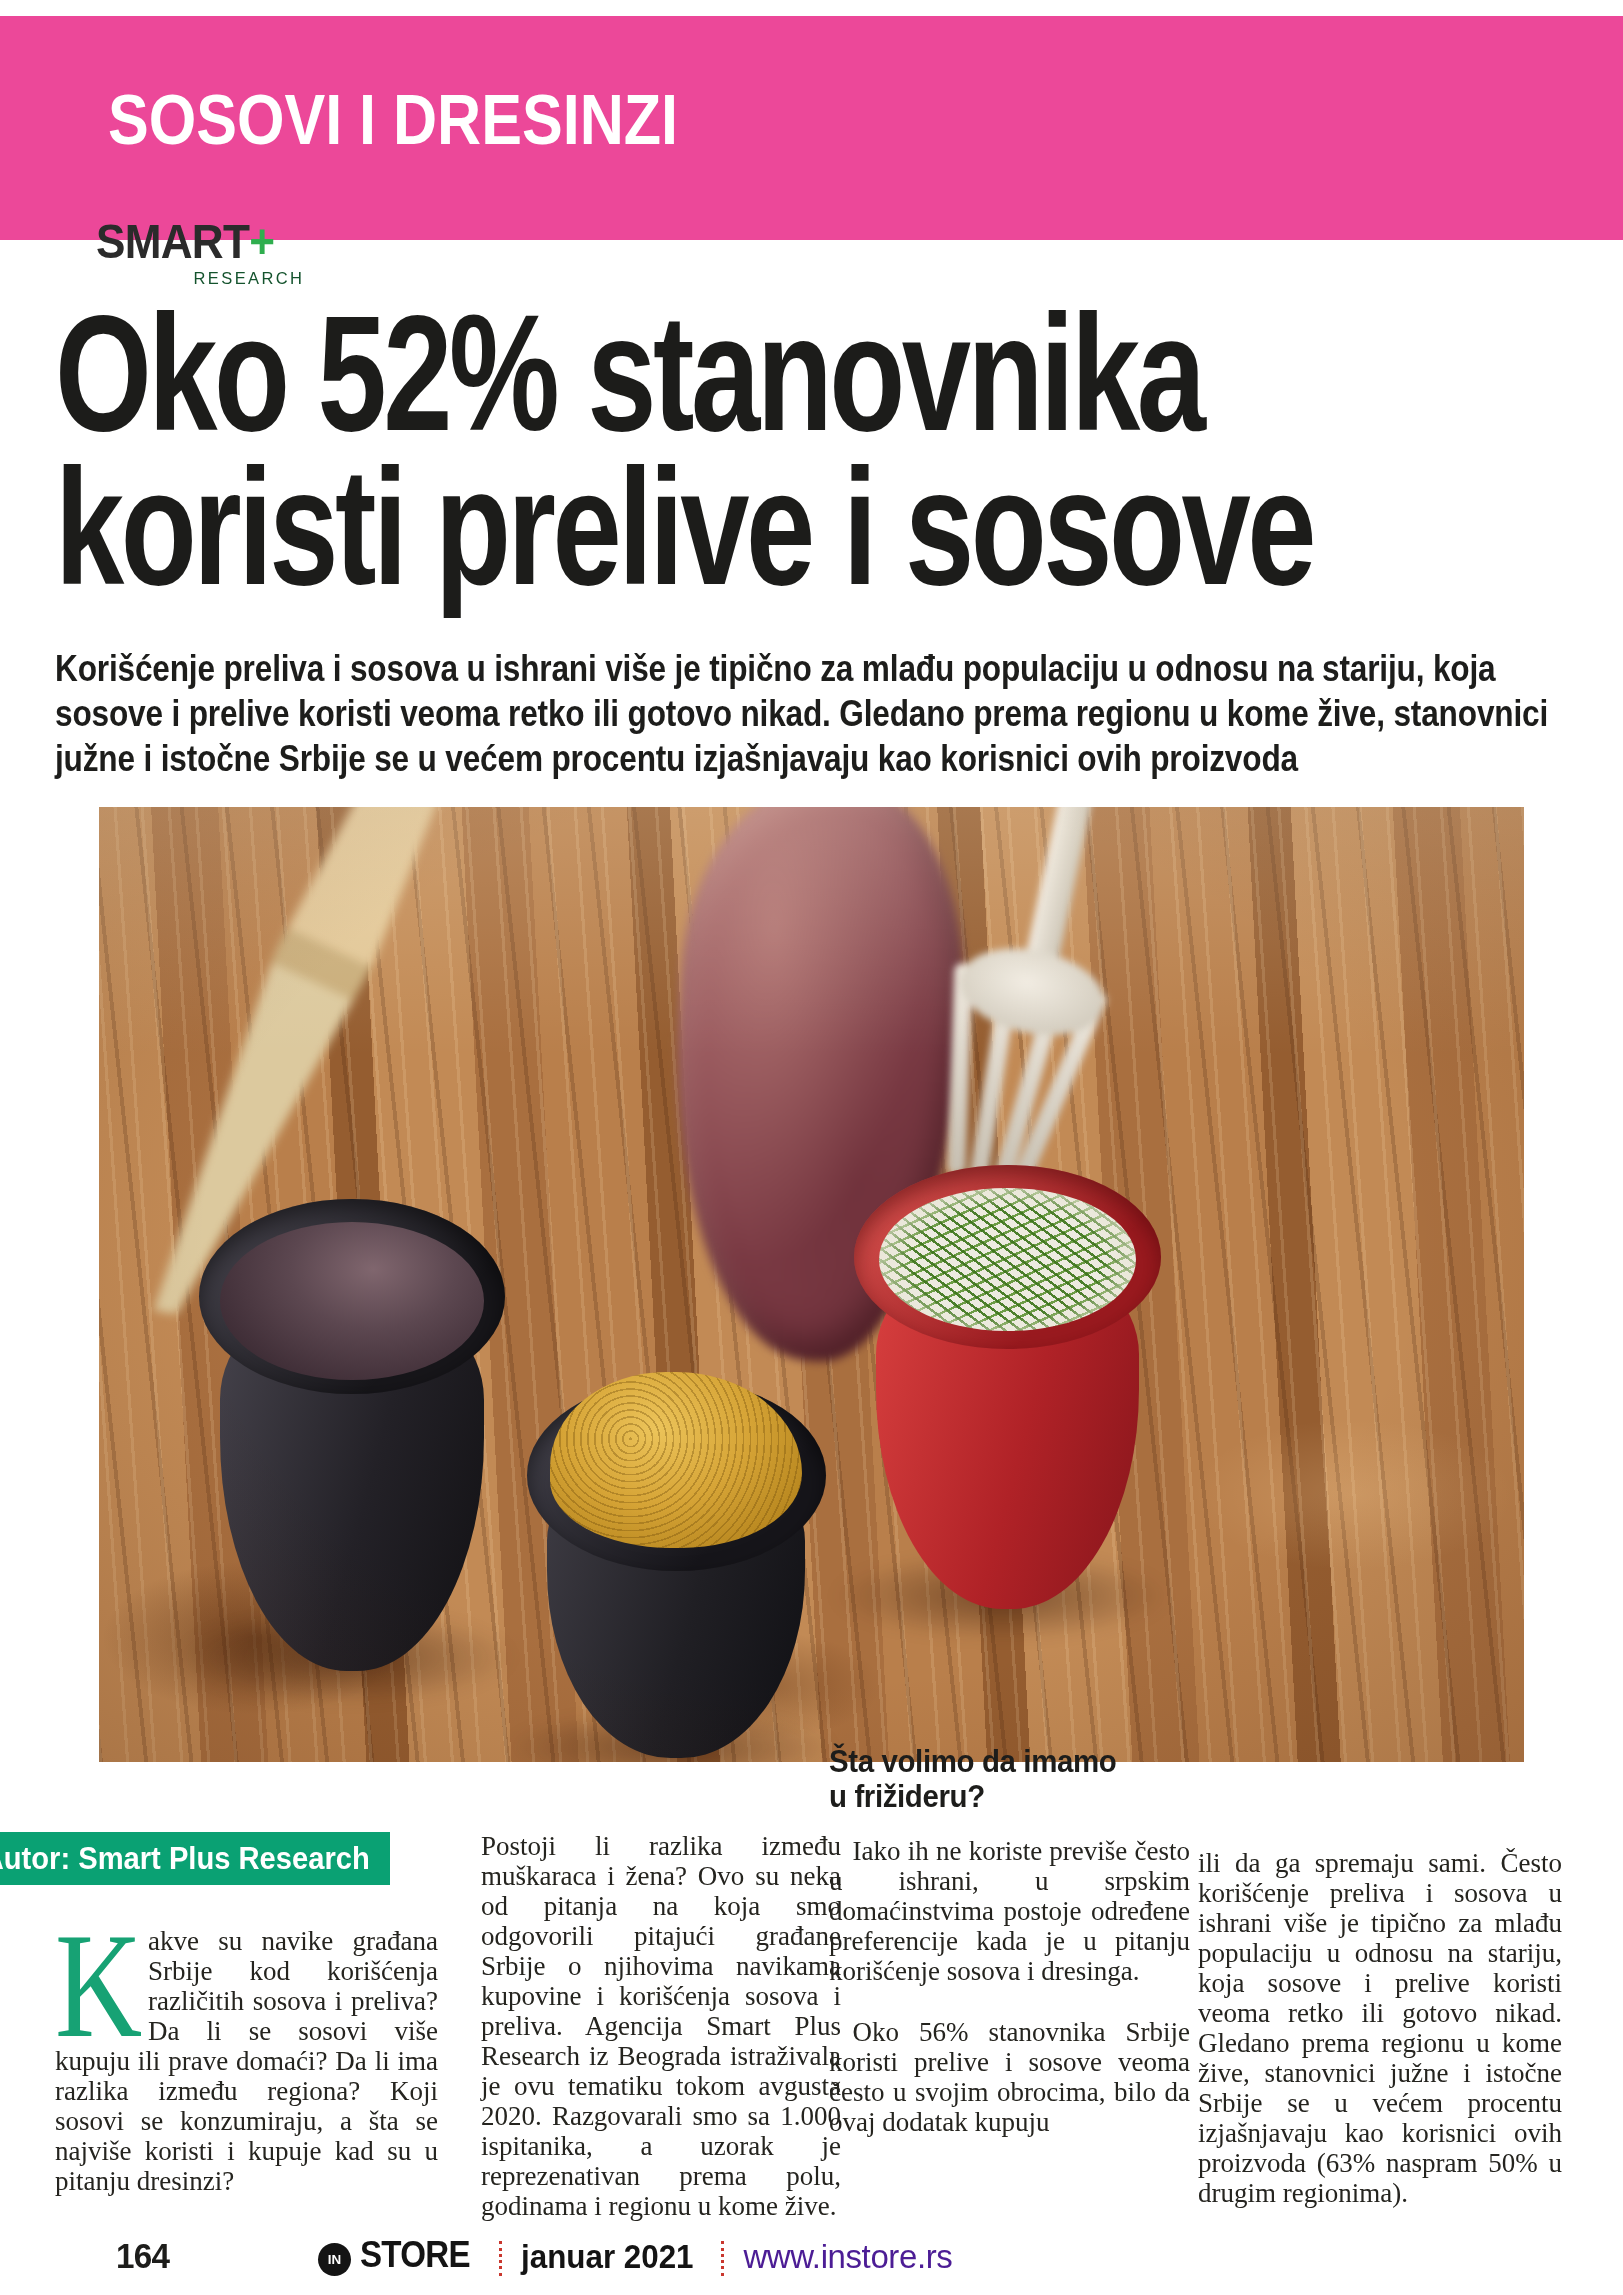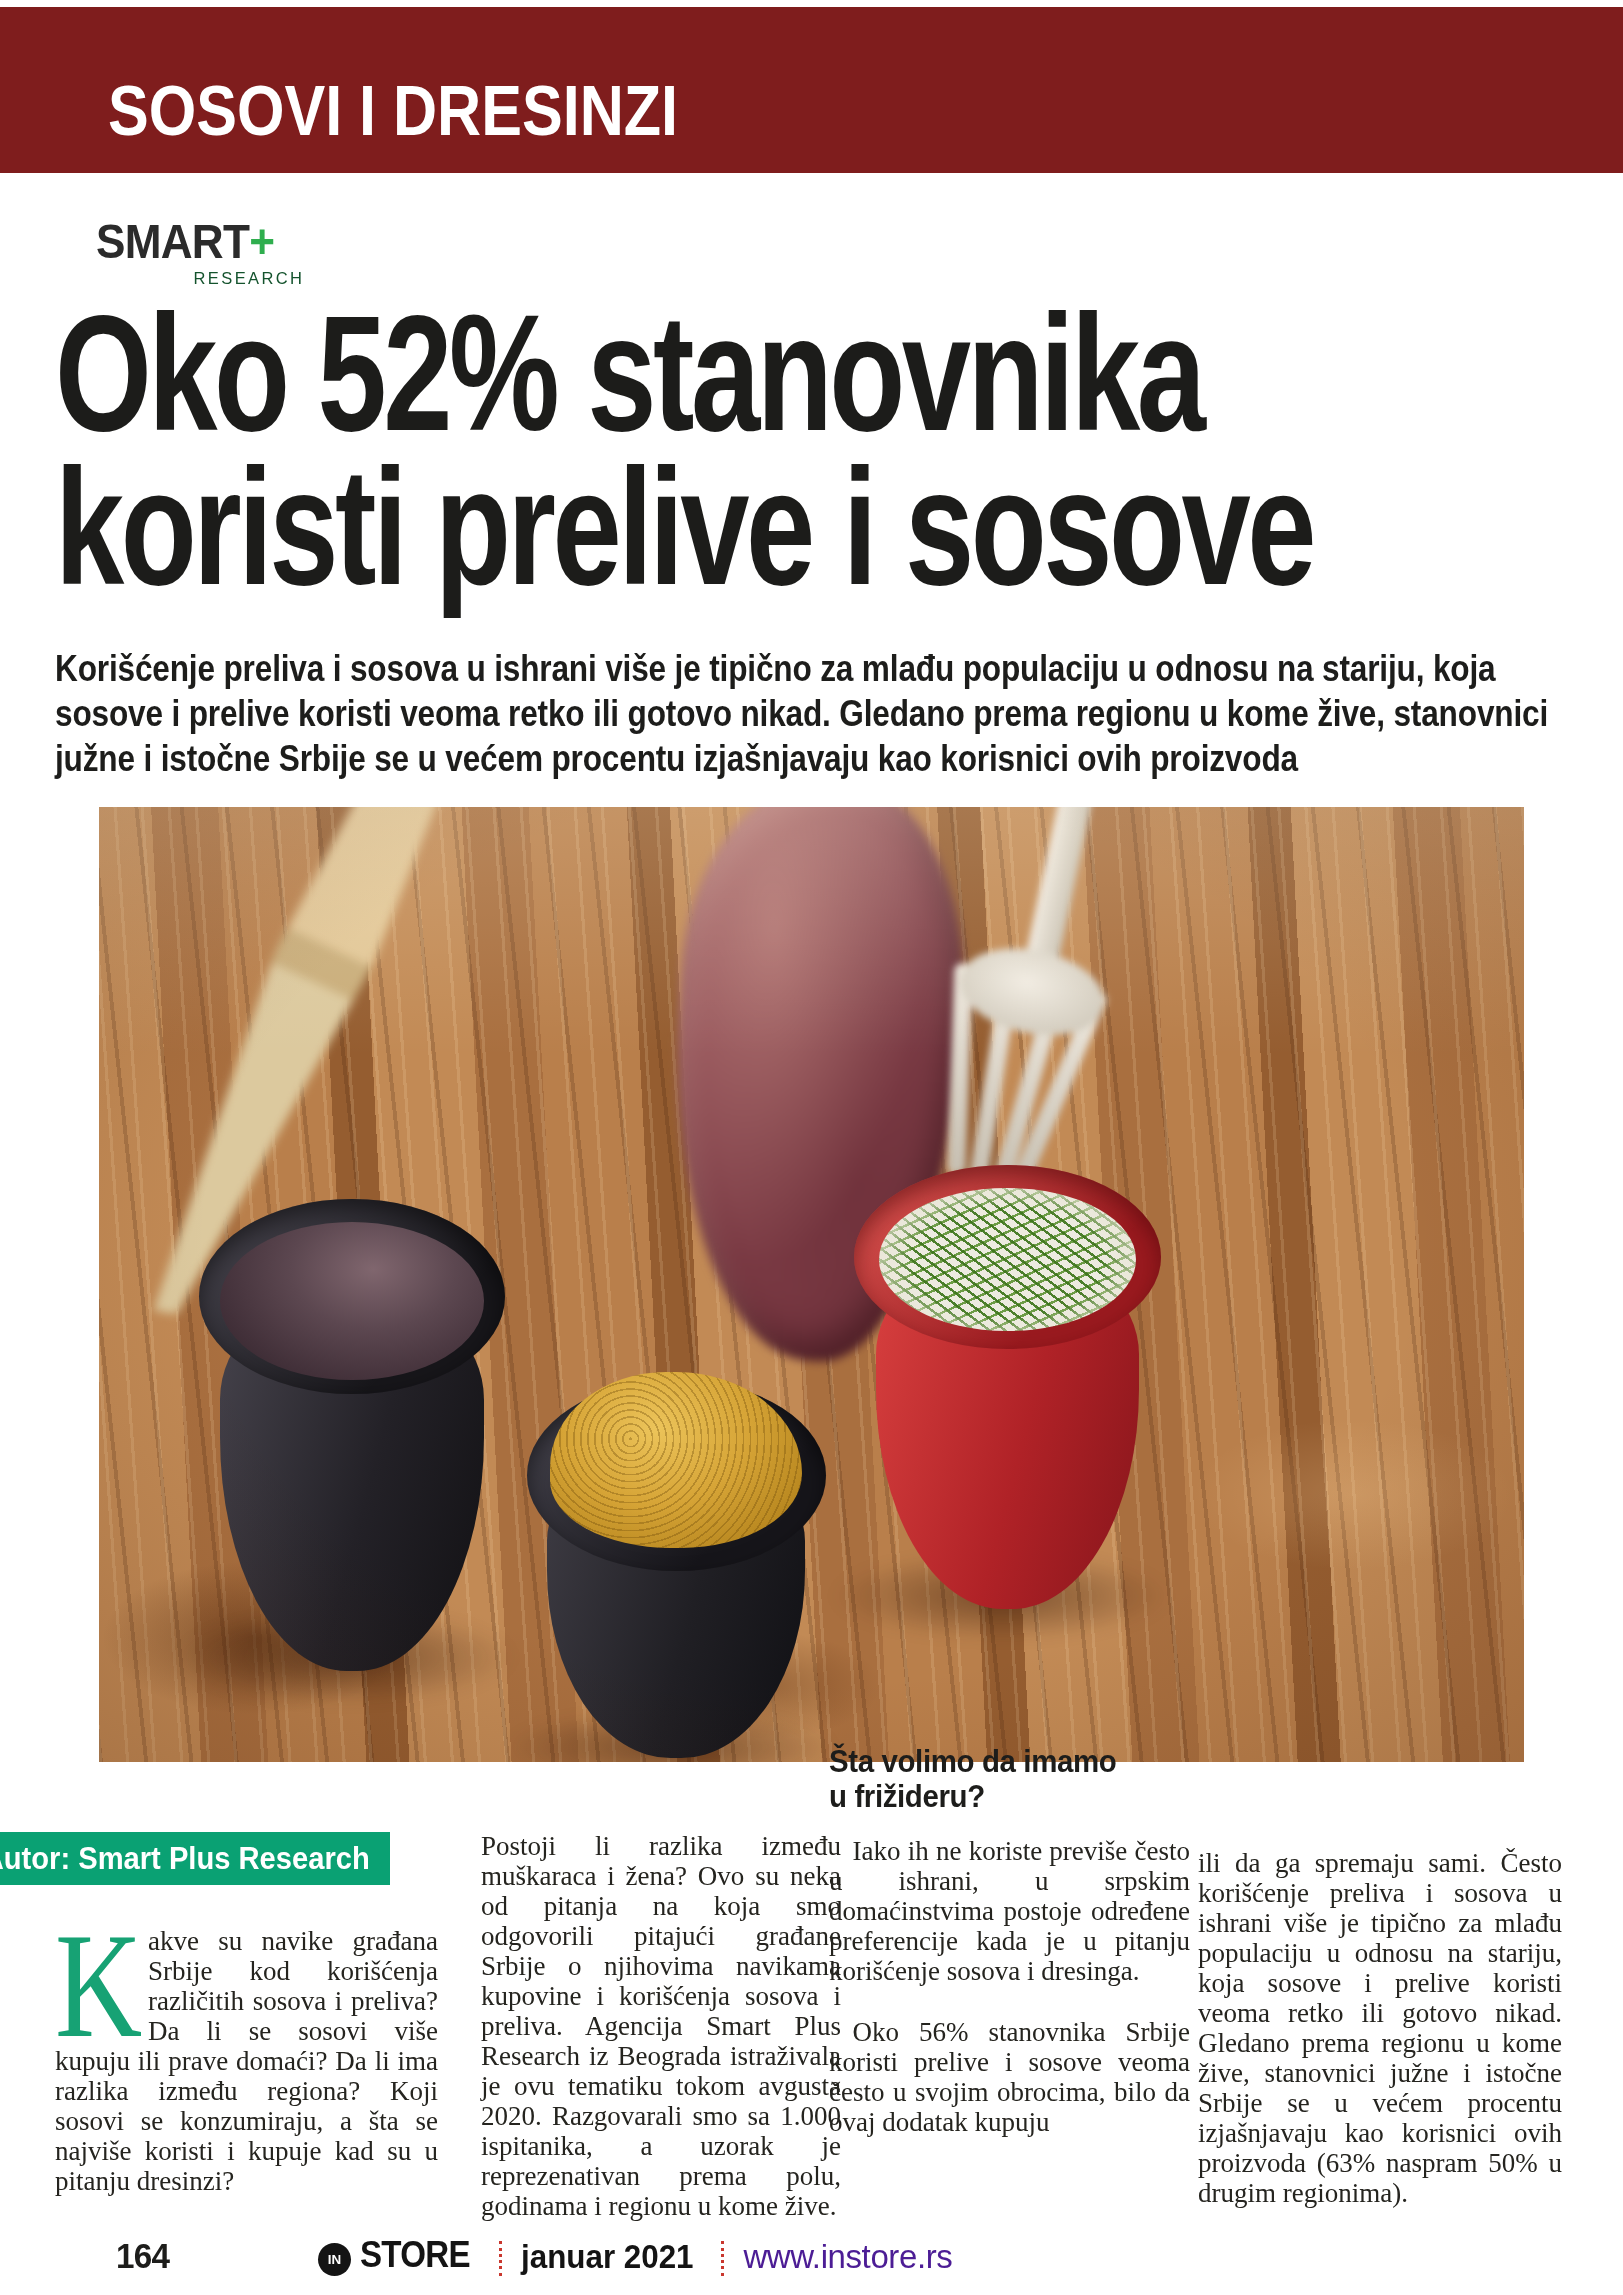--- a/index.html
+++ b/index.html
@@ -1,20 +1,20 @@
 <!DOCTYPE html>
 <html style="font-size:12.6px"><head>
 <meta charset="utf-8">
 <style>
   html,body{margin:0;padding:0;background:#ffffff;}
   .page{position:relative;width:1623px;height:2295px;background:#ffffff;overflow:hidden;
         font-family:"Liberation Sans",sans-serif;color:#1d1d1b;}
 
   
-  .kicker-bar{position:absolute;left:0;top:7px;width:1623px;height:166px;background:#7f1d1d;}
+  .kicker-bar{position:absolute;left:0;top:16px;width:1623px;height:224px;background:#ec4899;}
   .kicker-text{position:absolute;left:108px;top:68px;font-size:71px;line-height:1;
                font-weight:800;color:#ffffff;letter-spacing:0;white-space:nowrap;
                transform:scaleX(.86);transform-origin:0 0;}
 
   
   .brand{position:absolute;left:96px;top:217px;width:210px;}
   .brand-main{display:inline-block;font-size:49px;line-height:1;font-weight:900;color:#2b2b2b;
               letter-spacing:-0.8px;transform:scaleX(.9);transform-origin:0 0;white-space:nowrap;}
   .brand-plus{color:#2fae4e;}
   .brand-sub{margin-top:3.1px;text-align:right;font-size:16.5px;letter-spacing:2.4px;color:#14532d;

